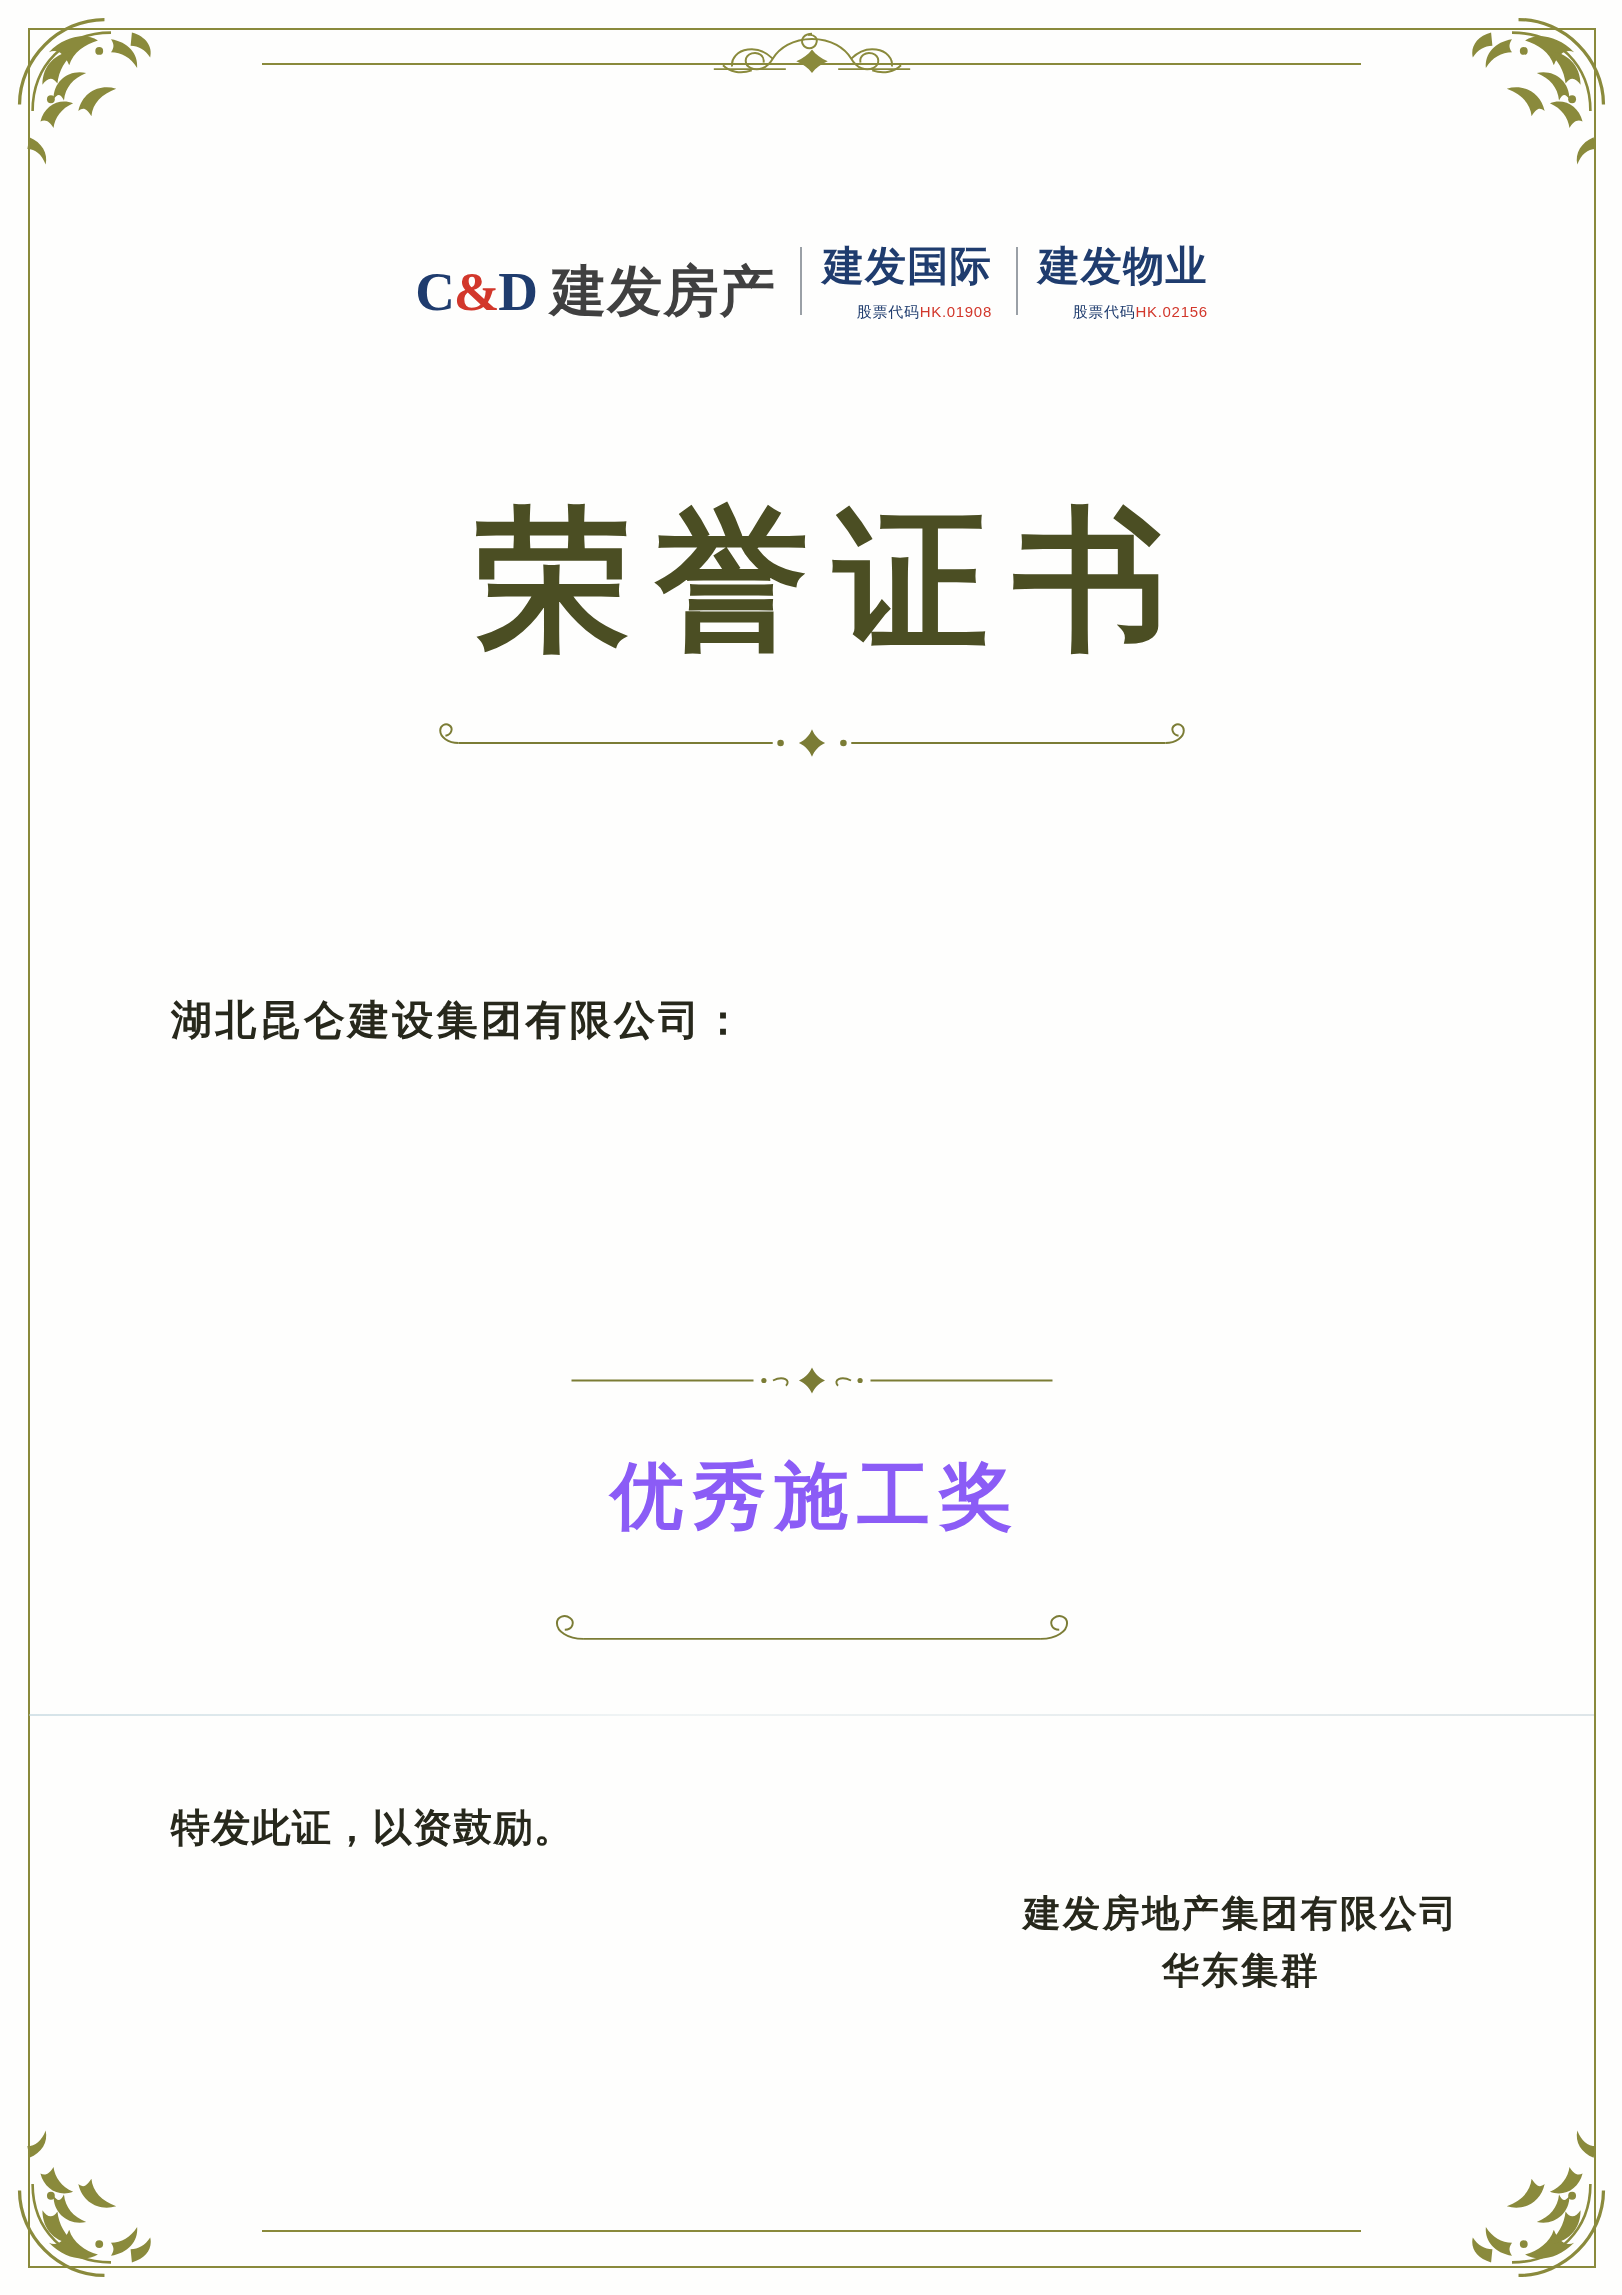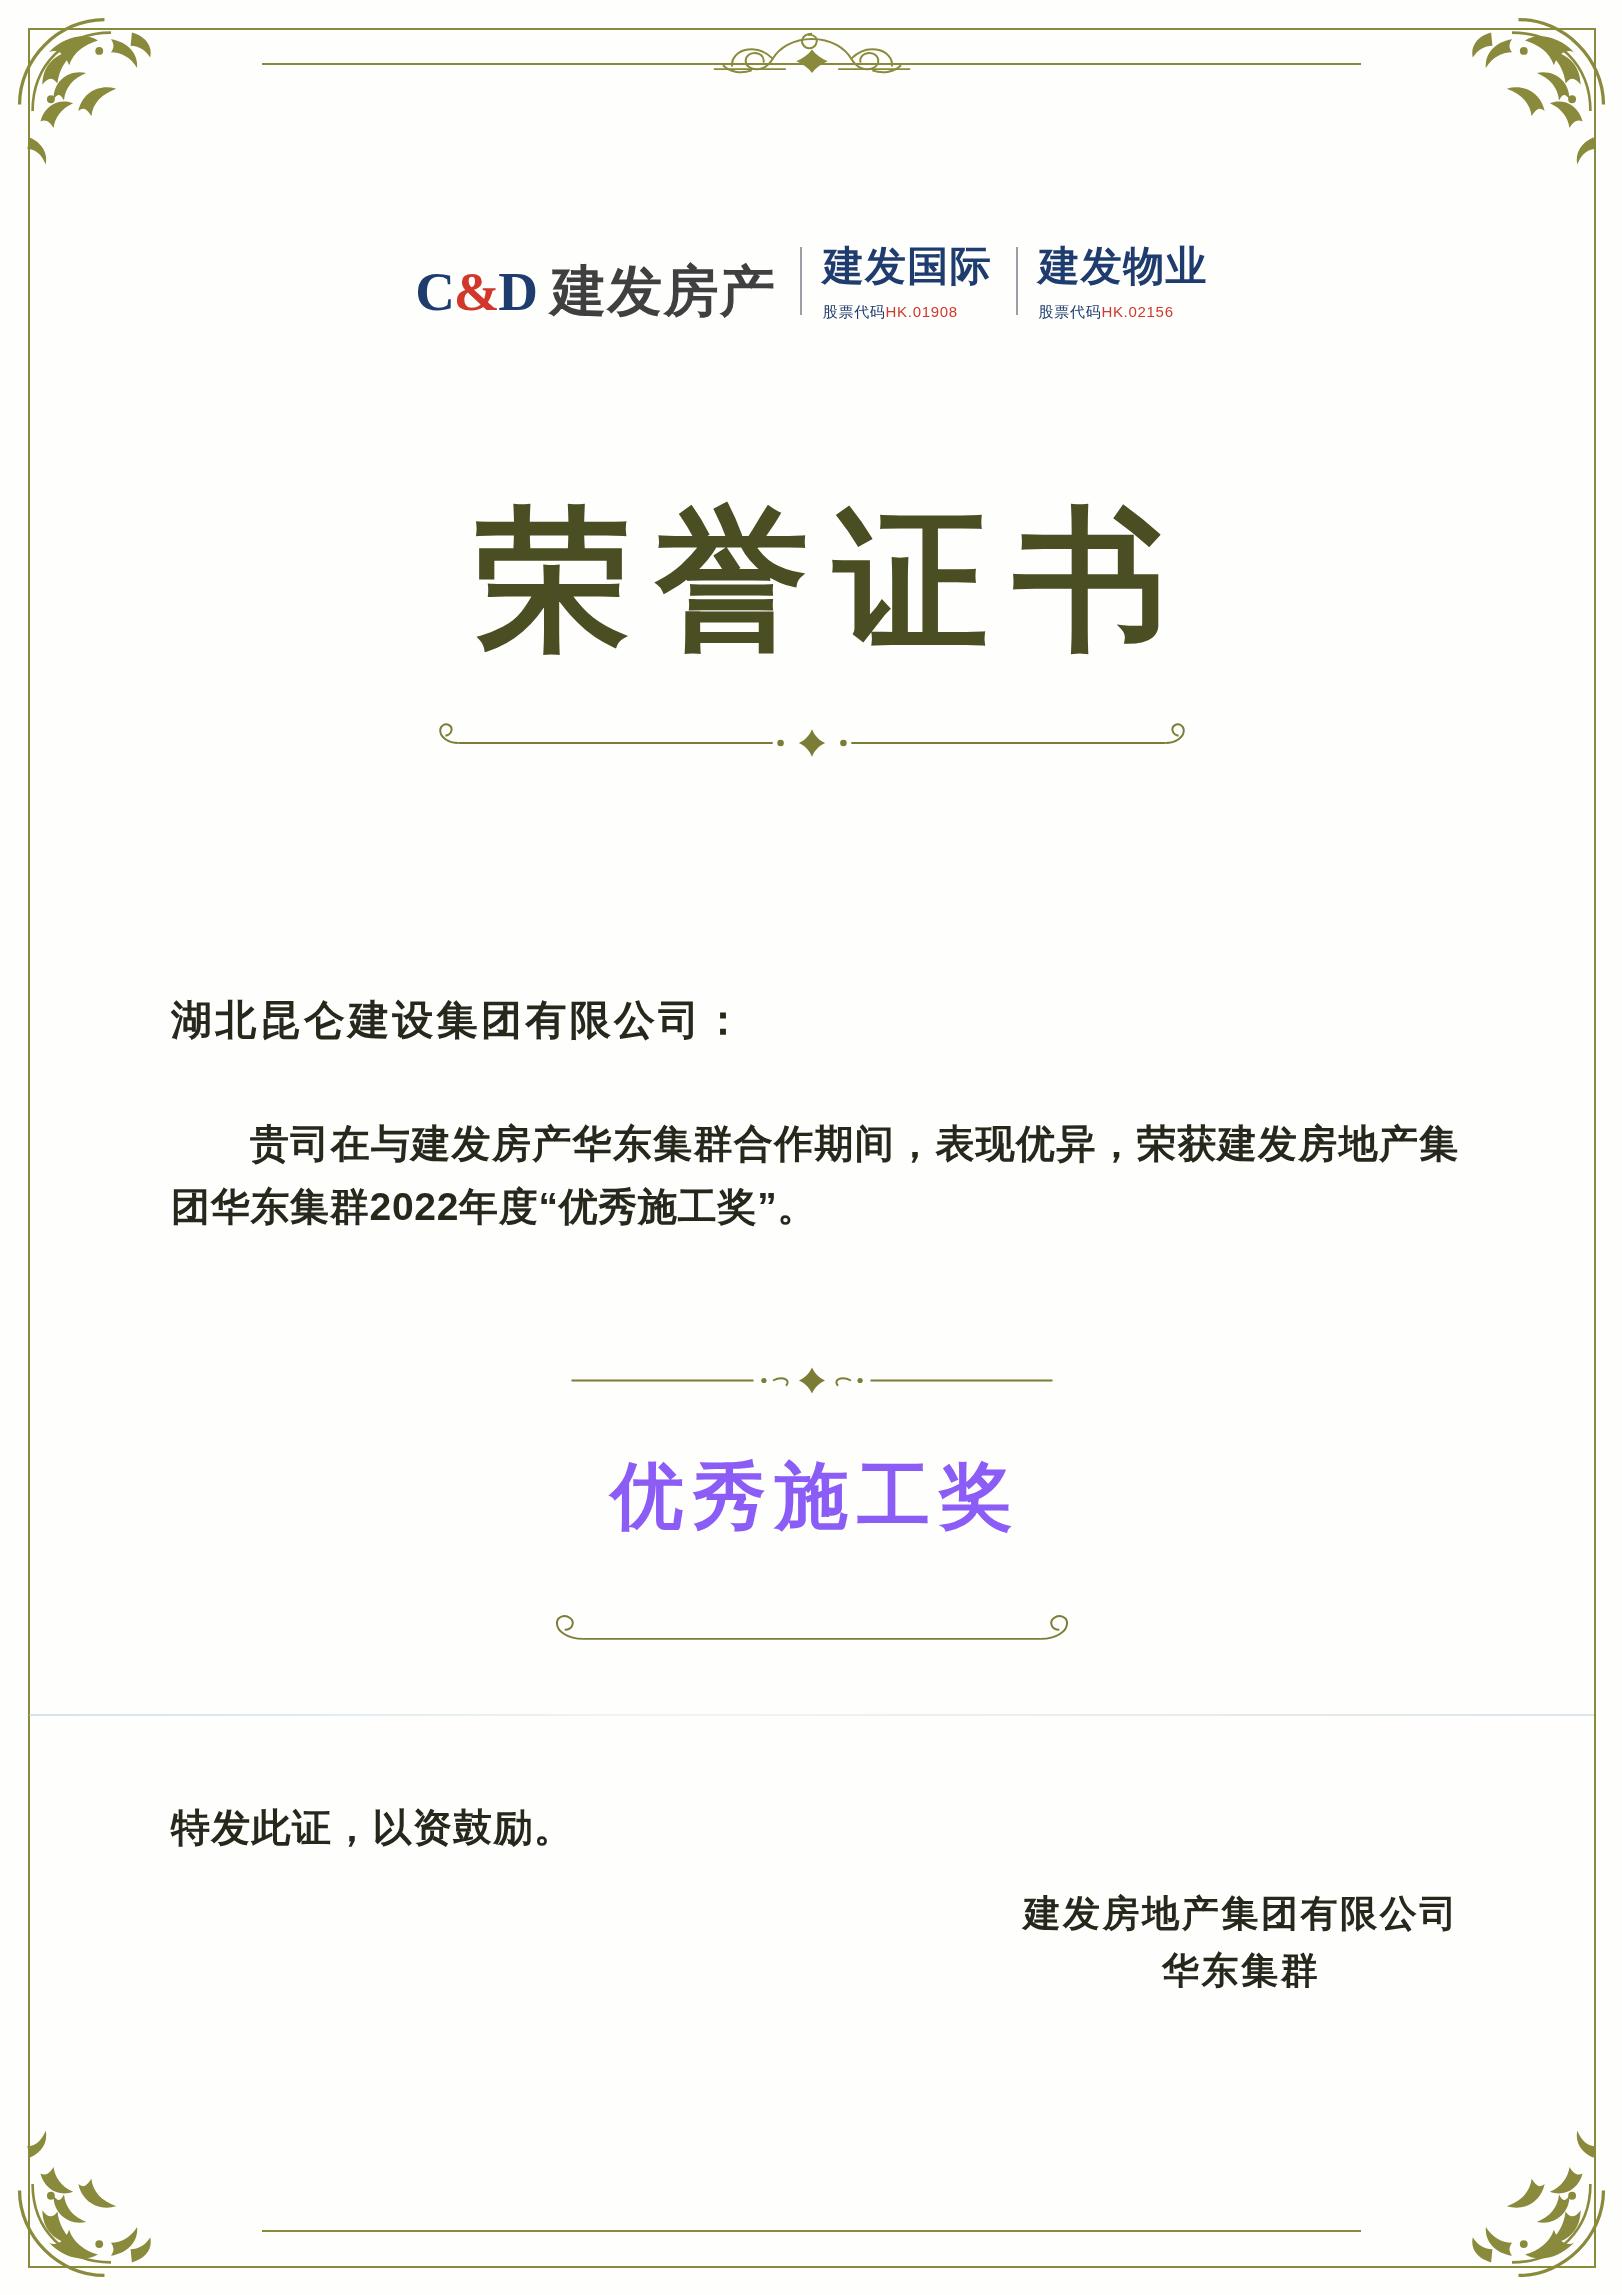--- a/index.html
+++ b/index.html
@@ -104,21 +104,21 @@
     margin-left: 14.4px;
     letter-spacing: 1.3px;
   }
   .logo-div {
     width: 2px;
     height: 68px;
     background: #9aa0a6;
     margin: 0 21px 3.9px 23.6px;
     align-self: flex-end;
   }
-  .sub-block { text-align: left; line-height: 1; }
+  .sub-block { text-align: right; line-height: 1; }
   .sub-title {
     font-family: "Liberation Sans", sans-serif;
     font-weight: bold;
     font-size: 41px;
     color: #1f3c6e;
     letter-spacing: 1.3px;
   }
   .sub-code {
     font-family: "Liberation Sans", sans-serif;
     font-weight: normal;
@@ -397,21 +397,20 @@
       <path d="M120 35 C 104 35 92 26 92 16 C 92 8 100 4 106 8 C 112 12 110 22 100 24"></path>
       <path d="M1200 35 C 1216 35 1228 26 1228 16 C 1228 8 1220 4 1214 8 C 1208 12 1210 22 1220 24"></path>
       <path d="M640 35 C 650 30 656 24 660 14 C 664 24 670 30 680 35 C 670 40 664 46 660 56 C 656 46 650 40 640 35 Z" fill="currentColor" stroke="none"></path>
       <circle cx="612" cy="35" r="5" fill="currentColor" stroke="none"></circle>
       <circle cx="708" cy="35" r="5" fill="currentColor" stroke="none"></circle>
     </svg>
   </div>
 
 
   <div class="salutation">湖北昆仑建设集团有限公司：</div>
-  <div class="para">贵司在与建发房产华东集群合作期间，表现优异，荣获建发房地产集团华东集群2022年度“优秀施工奖”。</div>
 
   <div class="divider-award-top">
     <svg viewBox="0 0 800 60" fill="none" stroke="currentColor" stroke-width="3">
       <path d="M30 30 L 310 30"></path>
       <path d="M490 30 L 770 30"></path>
       <path d="M340 30 C 356 22 368 30 360 38"></path>
       <path d="M460 30 C 444 22 432 30 440 38"></path>
       <path d="M380 30 C 390 25 396 19 400 10 C 404 19 410 25 420 30 C 410 35 404 41 400 50 C 396 41 390 35 380 30 Z" fill="currentColor" stroke="none"></path>
       <circle cx="326" cy="30" r="4" fill="currentColor" stroke="none"></circle>
       <circle cx="474" cy="30" r="4" fill="currentColor" stroke="none"></circle>

